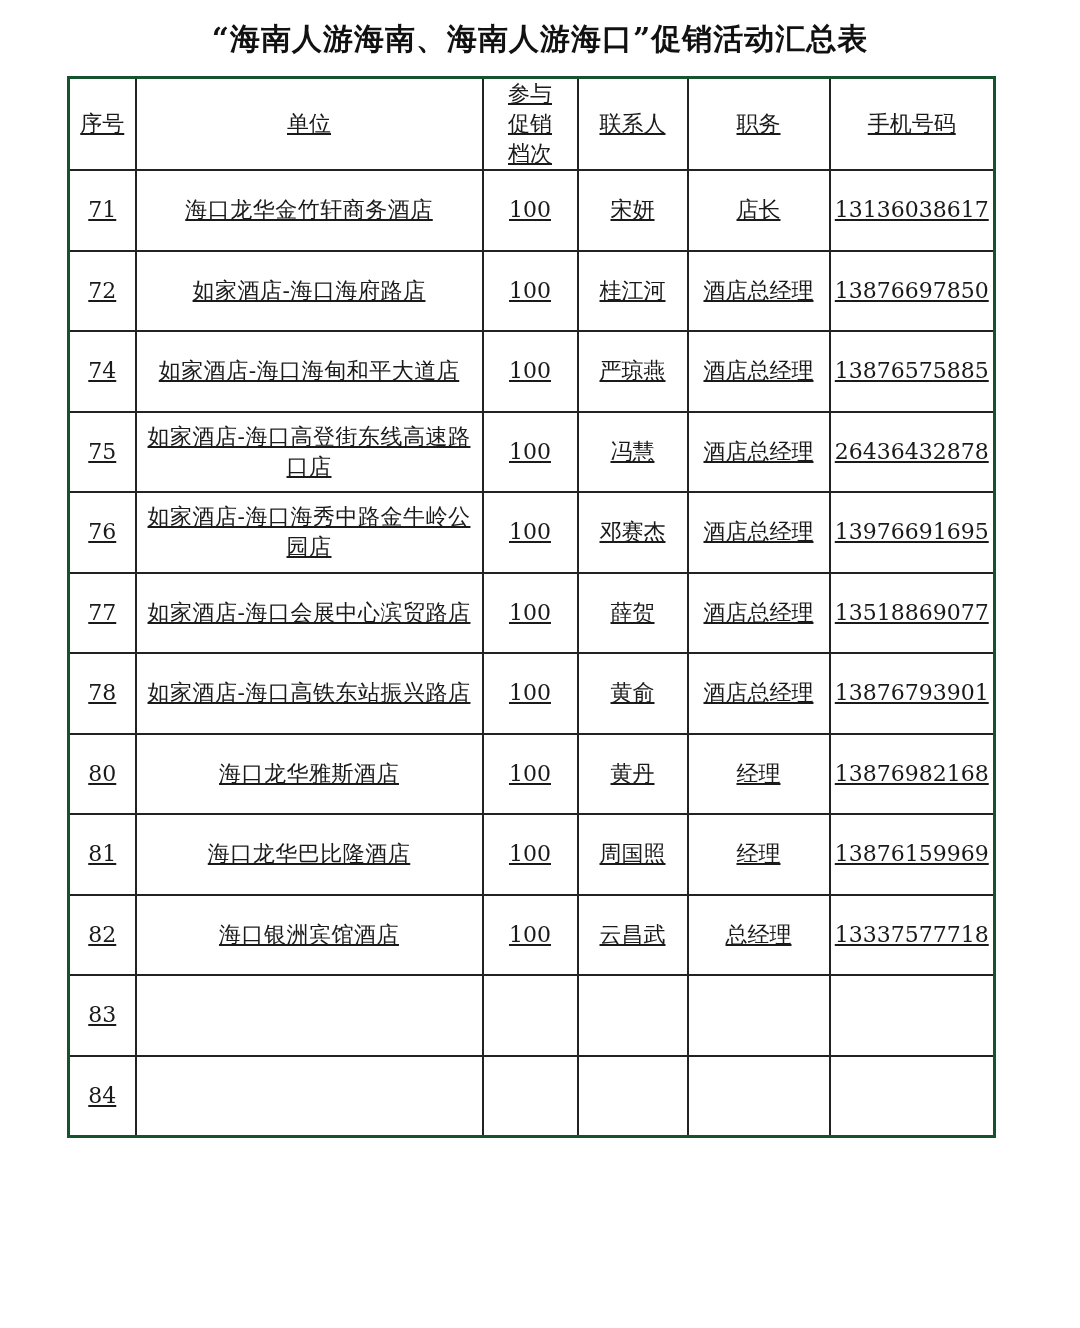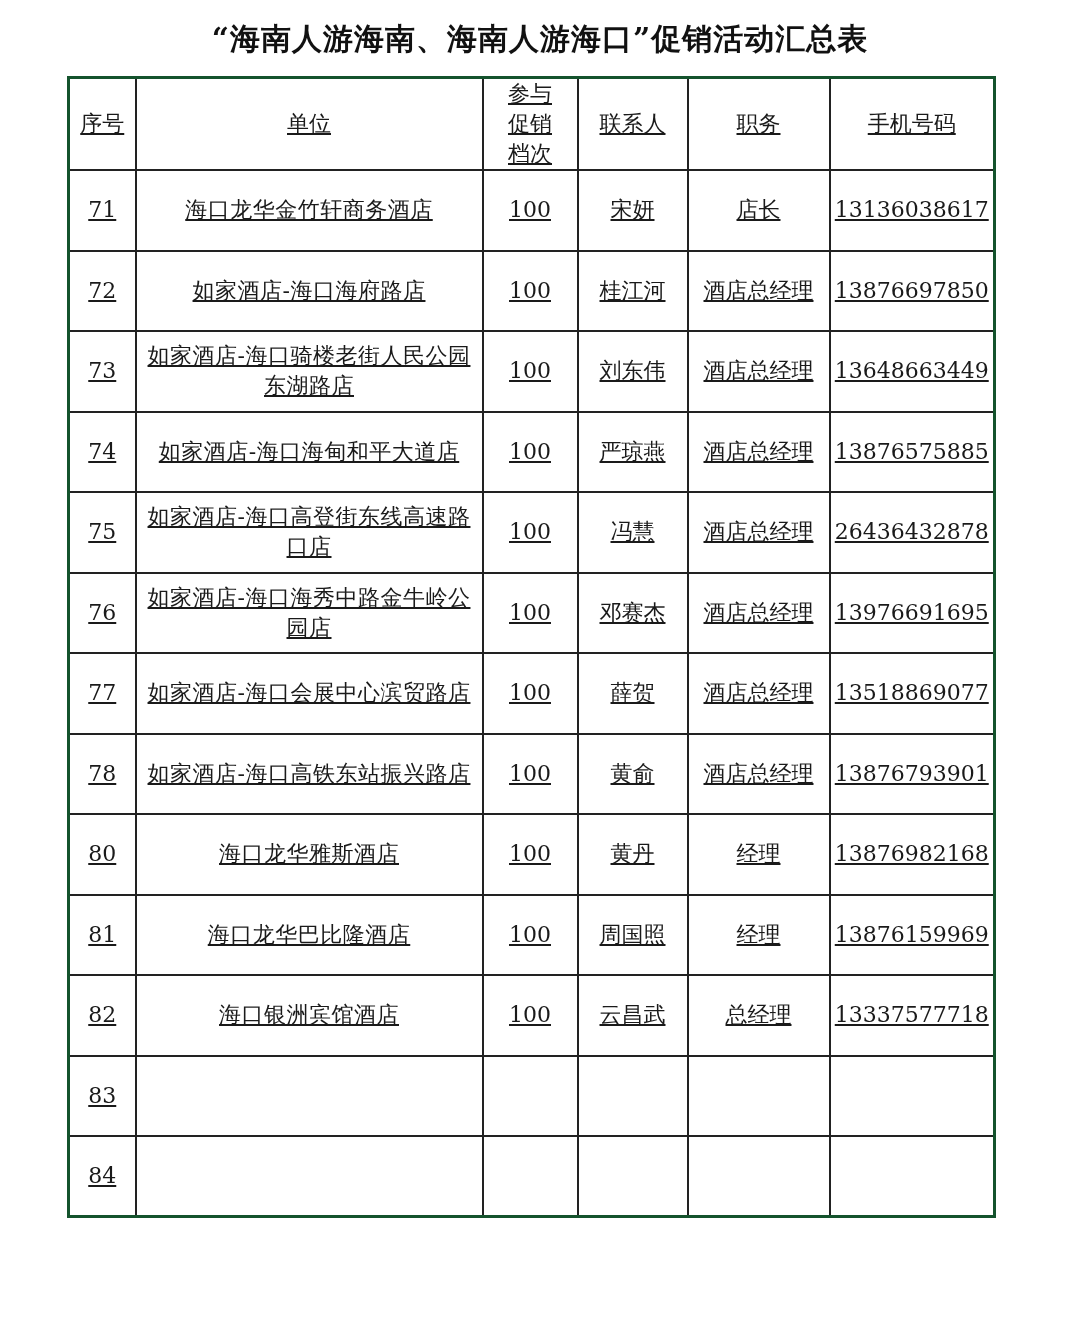--- a/index.html
+++ b/index.html
@@ -107,28 +107,20 @@
       </tr>
       <tr>
         <td class="no">72</td>
         <td class="unit">如家酒店-海口海府路店</td>
         <td class="count">100</td>
         <td class="contact">桂江河</td>
         <td class="position">酒店总经理</td>
         <td class="phone">13876697850</td>
       </tr>
       <tr>
-        <td class="no">73</td>
-        <td class="unit">如家酒店-海口骑楼老街人民公园东湖路店</td>
-        <td class="count">100</td>
-        <td class="contact">刘东伟</td>
-        <td class="position">酒店总经理</td>
-        <td class="phone">13648663449</td>
-      </tr>
-      <tr>
         <td class="no">74</td>
         <td class="unit">如家酒店-海口海甸和平大道店</td>
         <td class="count">100</td>
         <td class="contact">严琼燕</td>
         <td class="position">酒店总经理</td>
         <td class="phone">13876575885</td>
       </tr>
       <tr>
         <td class="no">75</td>
         <td class="unit">如家酒店-海口高登街东线高速路口店</td>

